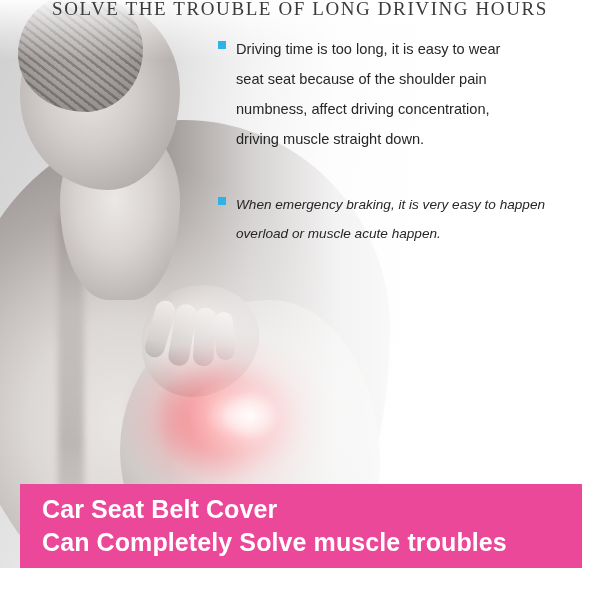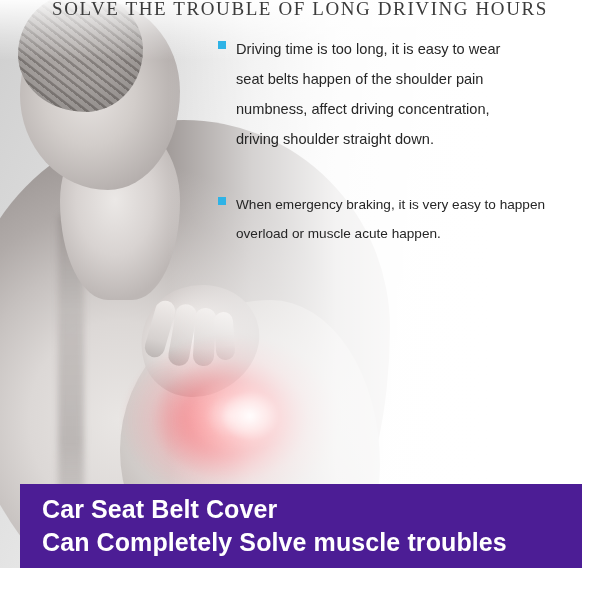--- a/index.html
+++ b/index.html
@@ -175,21 +175,21 @@
   .copy {
     position: absolute;
     left: 218px;
     top: 34px;
     width: 362px;
   }
   .bullet-block {
     position: relative;
     margin-bottom: 36px;
   }
-  .bullet-block:last-child { margin-bottom: 0; }
+  .bullet-block:last-child { margin-bottom: 0; font-style: italic; }
   .sq {
     position: absolute;
     left: 0;
     top: 7px;
     width: 8px;
     height: 8px;
     background: #2fb3e6;
   }
   .bullet-text {
     padding-left: 18px;
@@ -200,21 +200,21 @@
   }
   .bullet-block.second .bullet-text { font-size: 13.6px; line-height: 29px; }
 
   
   .banner {
     position: absolute;
     left: 20px;
     top: 484px;
     width: 562px;
     height: 84px;
-    background: #4c1d95;
+    background: #ec4899;
     display: flex;
     flex-direction: column;
     justify-content: center;
     padding-left: 22px;
     box-sizing: border-box;
   }
   .banner-line {
     font-family: "Liberation Sans", sans-serif;
     font-weight: bold;
     font-size: 25px;
@@ -257,23 +257,23 @@
   </div>
 
   <div class="headline">SOLVE THE TROUBLE OF LONG DRIVING HOURS</div>
 
   <div class="copy">
 
     <div class="bullet-block first">
       <span class="sq"></span>
       <div class="bullet-text">
         <div>Driving time is too long, it is easy to wear</div>
-        <div>seat belts happen of the shoulder pain</div>
+        <div>seat seat because of the shoulder pain</div>
         <div>numbness, affect driving concentration,</div>
-        <div>driving shoulder straight down.</div>
+        <div>driving muscle straight down.</div>
       </div>
     </div>
 
     <div class="bullet-block second">
       <span class="sq"></span>
       <div class="bullet-text">
         <div>When emergency braking, it is very easy to happen</div>
         <div>overload or muscle acute happen.</div>
       </div>
     </div>

